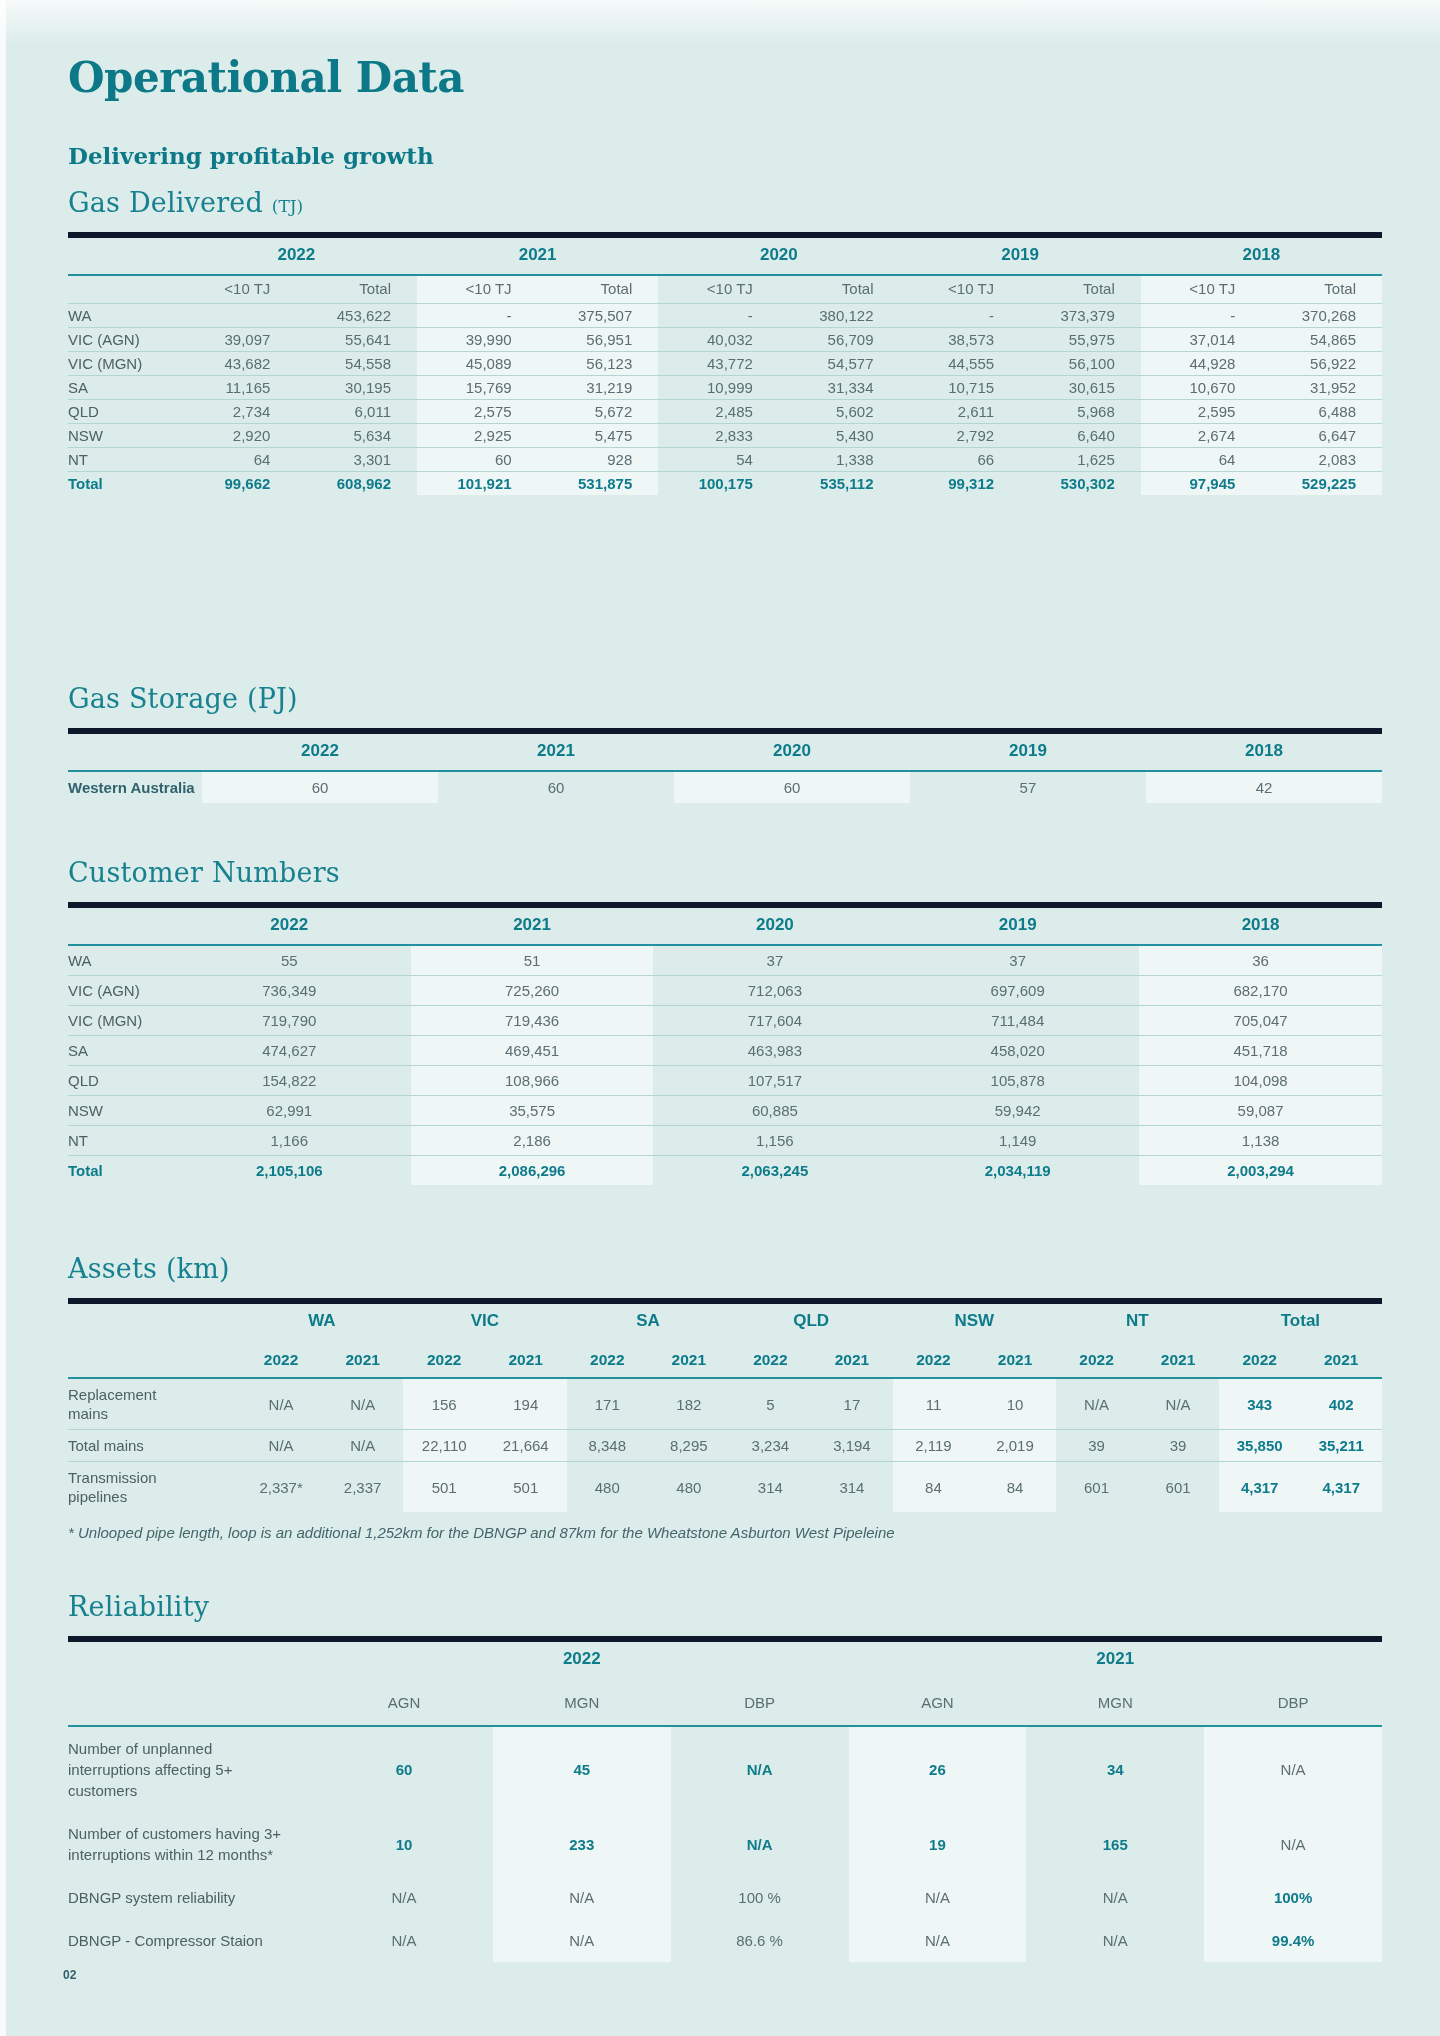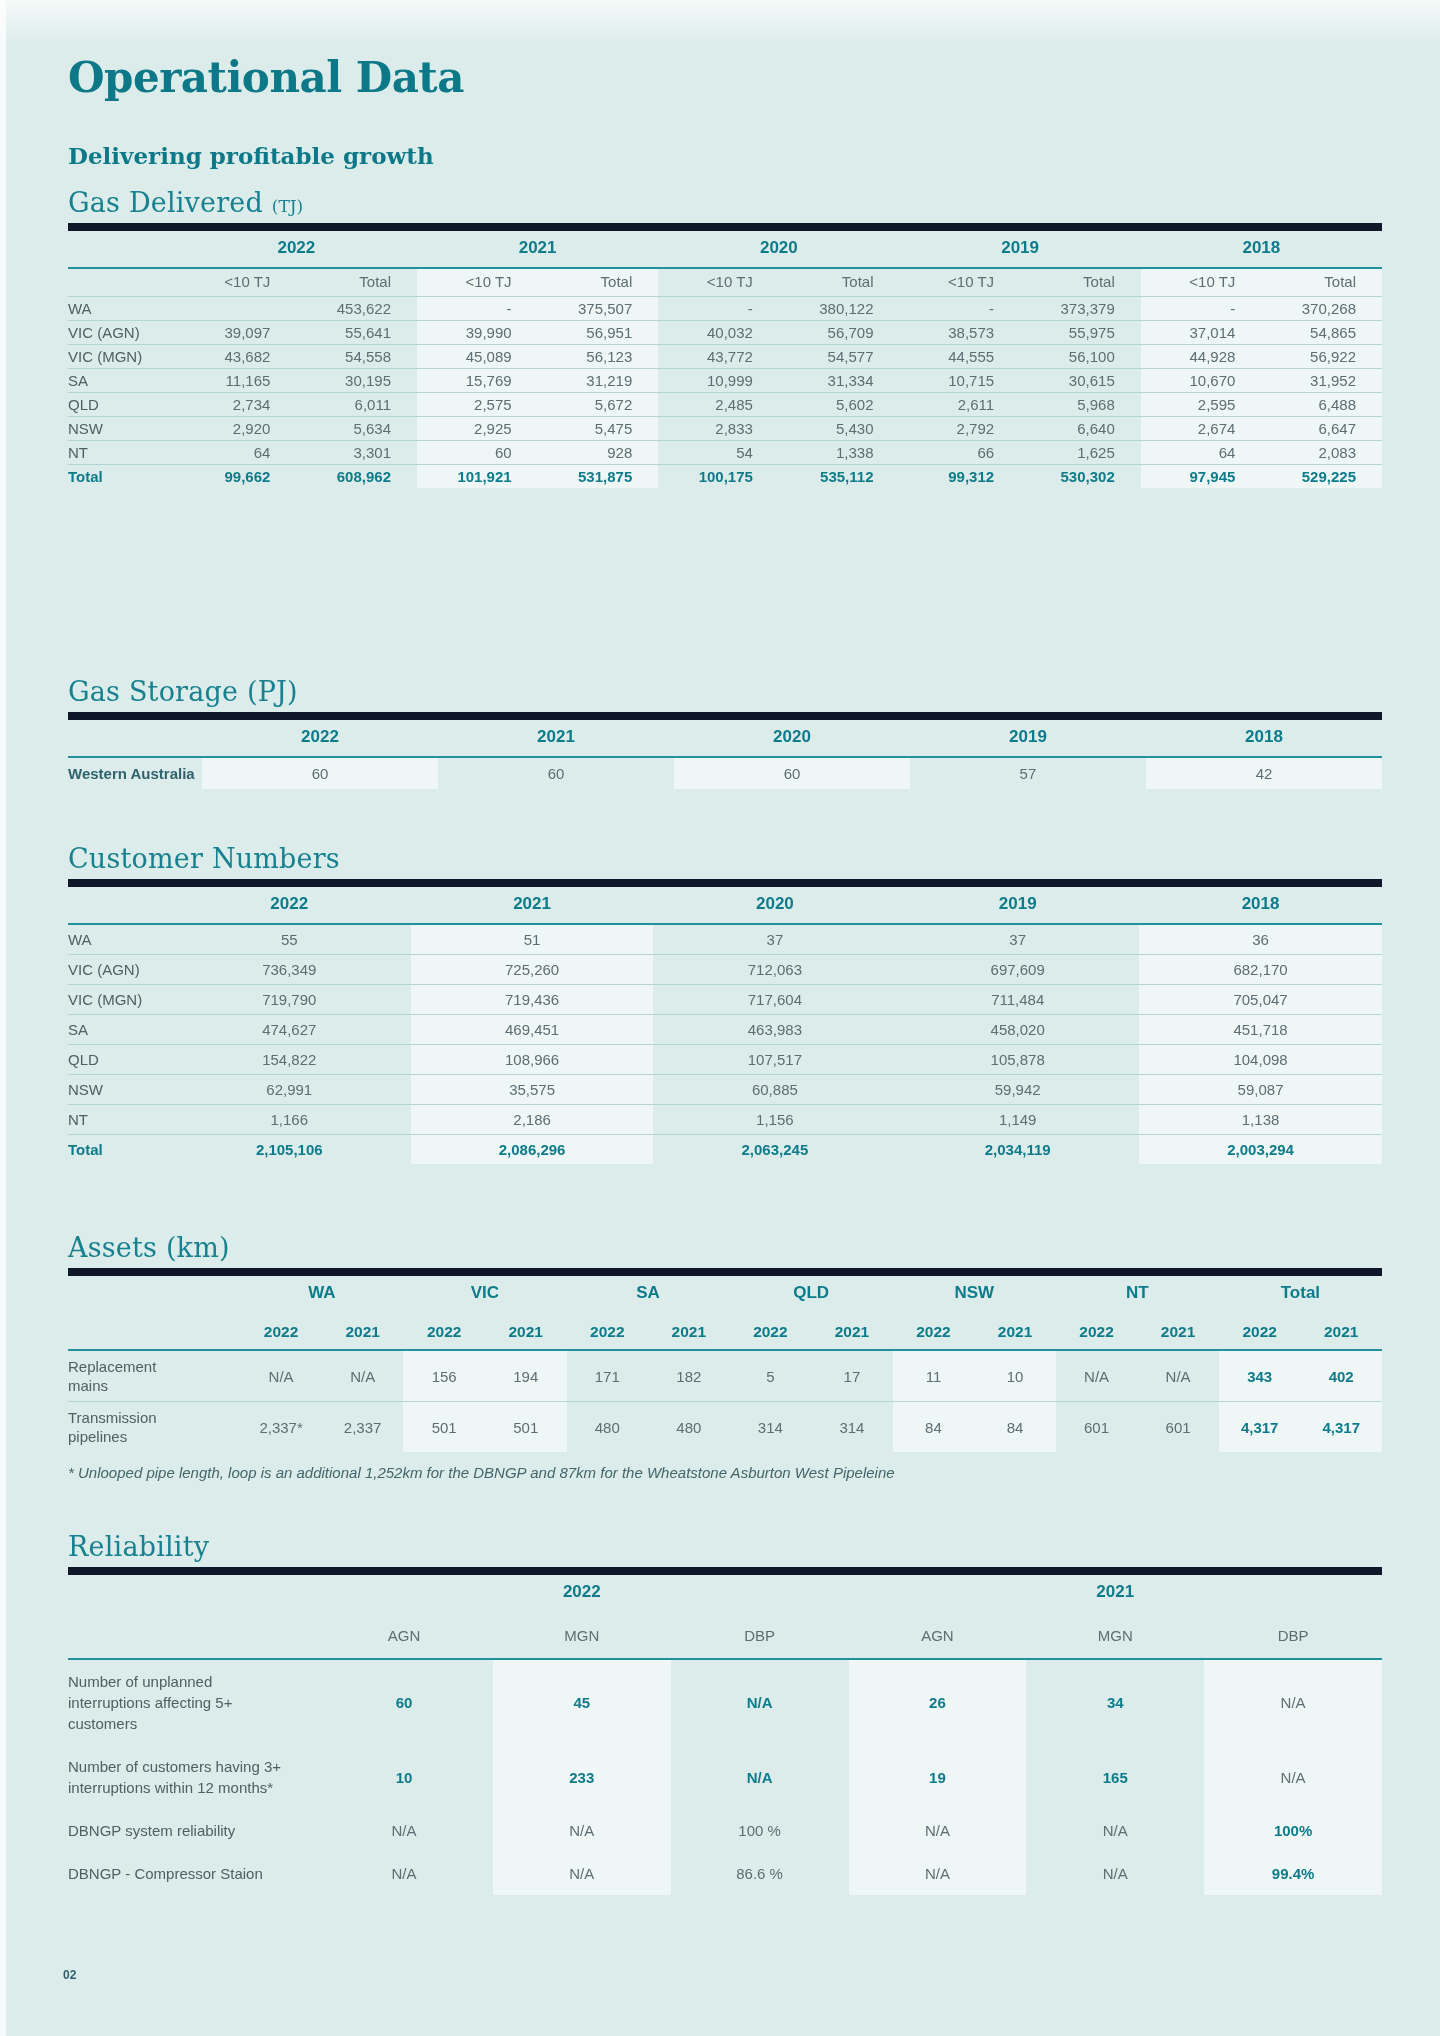--- a/index.html
+++ b/index.html
@@ -23,21 +23,21 @@
     font-family:"DejaVu Serif",serif;font-weight:700;
     font-size:23px;color:#0d7988;
   }
   h2.sec{
     margin:0;font-family:"DejaVu Serif",serif;font-weight:400;
     font-size:27px;color:#17818f;letter-spacing:.2px;
   }
   h2.sec .unit{font-size:17px;letter-spacing:0;}
   table.tbl{
     width:100%;border-collapse:collapse;table-layout:fixed;
-    border-top:8px solid #0f172a;margin-top:5px;
+    border-top:6px solid #0f172a;margin-top:14px;
   }
   th,td{font-size:15px;overflow:hidden;}
   .year-th{color:#0e7b8b;font-weight:bold;font-size:17px;text-align:center;padding:7px 0 9px 0;}
   .sub-th{color:#5c6e73;font-weight:normal;font-size:15px;text-align:right;padding:4px 26px 6px 0;}
   .op-th{color:#5c6e73;font-weight:normal;font-size:15px;text-align:center;padding:16px 0 14px 0;}
   .yr2-th{color:#0e7b8b;font-weight:bold;font-size:15.5px;text-align:center;padding:11px 0 8px 0;}
   th.lbl{padding:0;}
   .rule1 thead tr:first-child th{border-bottom:2px solid #21919e;}
   .ruleL thead tr:last-child th{border-bottom:2px solid #21919e;}
   tbody td{border-top:1px solid #b3d6d3;color:#5c6e73;vertical-align:middle;}
@@ -423,20 +423,37 @@
             <td class="num">5</td>
             <td class="num">17</td>
             <td class="num band">11</td>
             <td class="num band">10</td>
             <td class="num">N/A</td>
             <td class="num">N/A</td>
             <td class="num band strong">343</td>
             <td class="num band strong">402</td>
           </tr>
           <tr>
+            <td class="rlabel">Total mains</td>
+            <td class="num">N/A</td>
+            <td class="num">N/A</td>
+            <td class="num band">22,110</td>
+            <td class="num band">21,664</td>
+            <td class="num">8,348</td>
+            <td class="num">8,295</td>
+            <td class="num">3,234</td>
+            <td class="num">3,194</td>
+            <td class="num band">2,119</td>
+            <td class="num band">2,019</td>
+            <td class="num">39</td>
+            <td class="num">39</td>
+            <td class="num band strong">35,850</td>
+            <td class="num band strong">35,211</td>
+          </tr>
+          <tr>
             <td class="rlabel">Transmission pipelines</td>
             <td class="num">2,337*</td>
             <td class="num">2,337</td>
             <td class="num band">501</td>
             <td class="num band">501</td>
             <td class="num">480</td>
             <td class="num">480</td>
             <td class="num">314</td>
             <td class="num">314</td>
             <td class="num band">84</td>

